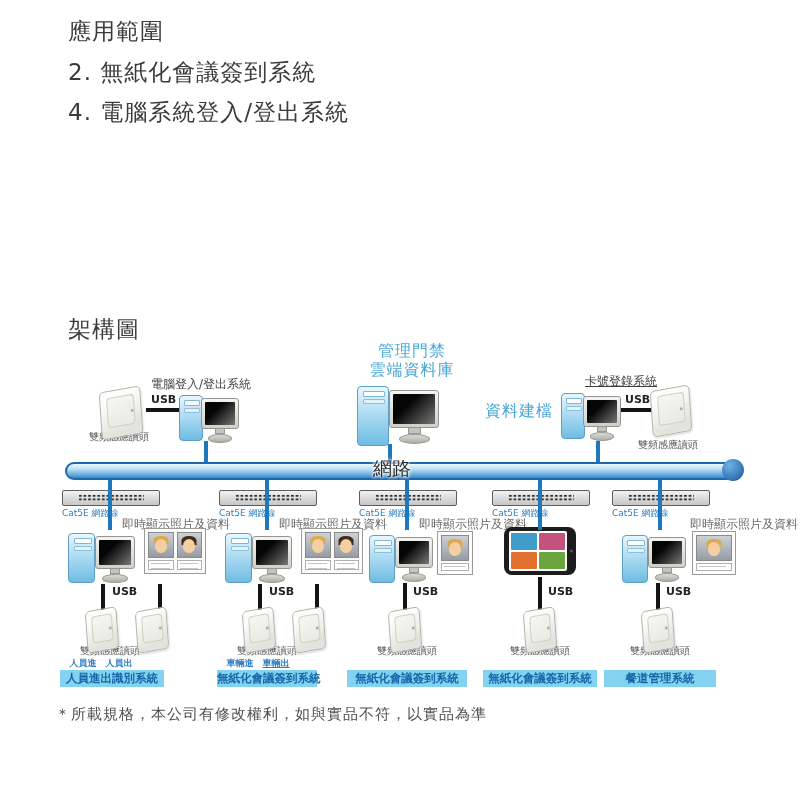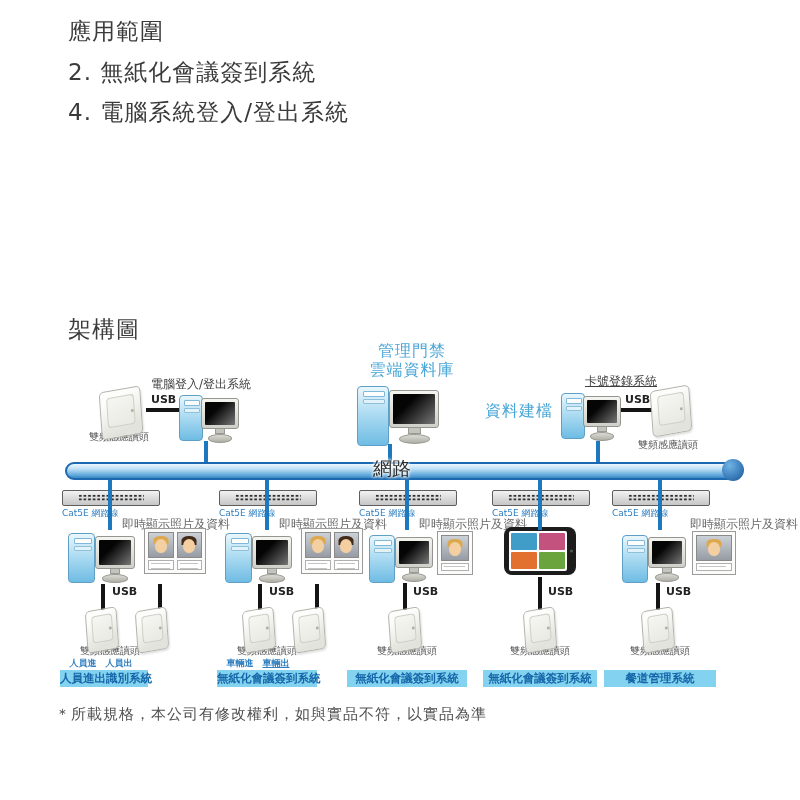--- a/index.html
+++ b/index.html
@@ -175,21 +175,21 @@
       </div>
   </div>
   <div class="bline-v" style="left:101px;top:584px;height:26px;"></div>
   <div class="bline-v" style="left:158px;top:584px;height:26px;"></div>
   <div class="lbl-usb" style="left:112px;top:585px;">USB</div>
   <div class="reader" style="left:86px;top:609px;width:30px;height:40px;"></div>
   <div class="reader" style="left:136px;top:609px;width:30px;height:40px;"></div>
   <div class="lbl-reader" style="left:65px;top:644px;width:90px;">雙頻感應讀頭</div>
   <div class="tag" style="left:66px;top:657px;width:34px;">人員進</div>
   <div class="tag" style="left:102px;top:657px;width:34px;">人員出</div>
-  <div class="sysbar" style="left:60px;top:670px;width:88px;">人員進出識別系統</div>
+  <div class="sysbar" style="left:60px;top:670px;width:104px;">人員進出識別系統</div>
 </div>
 
 <div>
   <div class="vline" style="left:265px;top:476px;height:54px;"></div>
   <div class="switch" style="left:219px;top:490px;"></div>
   <div class="lbl-cable" style="left:219px;top:507px;">Cat5E 網路線</div>
   <div class="lbl-disp" style="left:279px;top:516px;">即時顯示照片及資料</div>
   <div class="tower" style="left:225px;top:533px;width:25px;height:48px;"></div>
   <div class="monitor" style="left:252px;top:536px;width:40px;height:48px;">
     <div class="frame">

